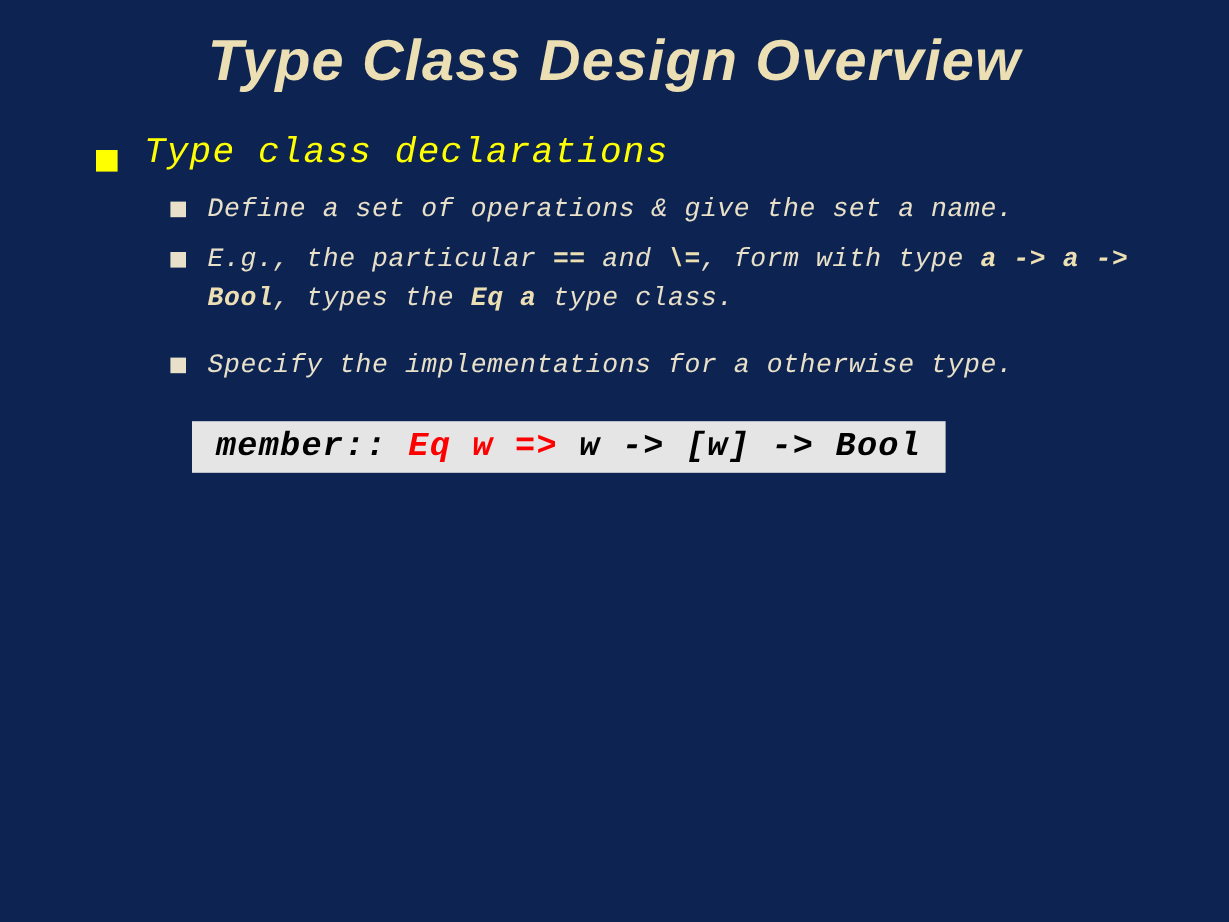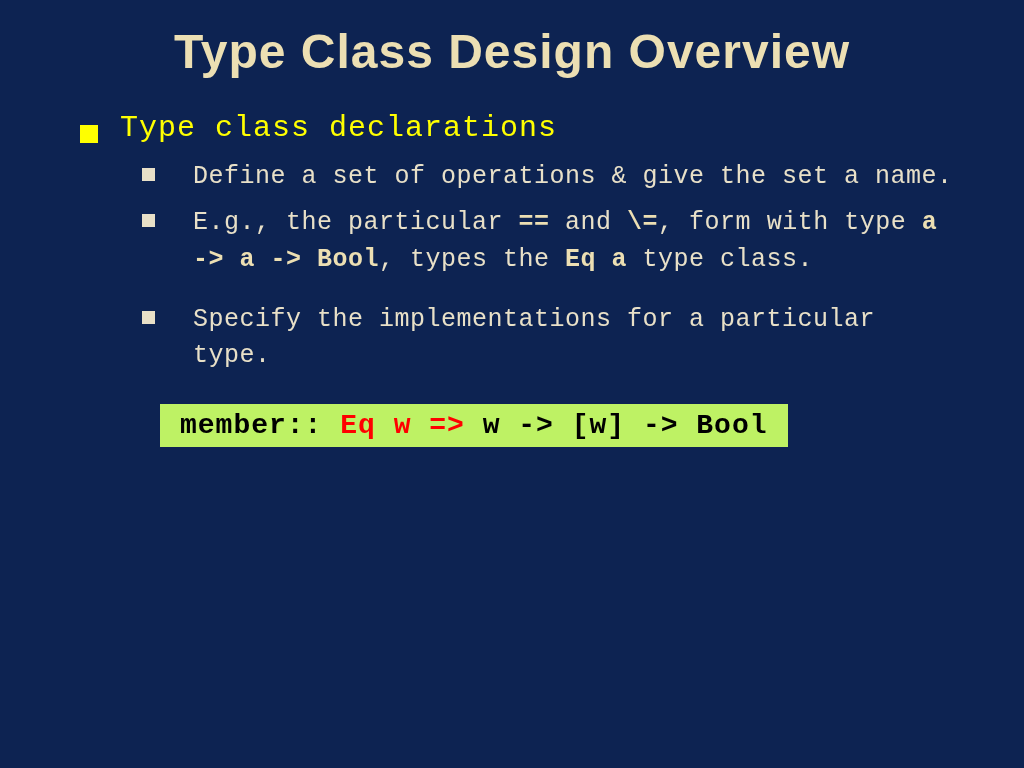--- a/index.html
+++ b/index.html
@@ -7,20 +7,21 @@
     width: 1024px;
     height: 768px;
     background: #0d2352;
     font-family: Georgia, 'Times New Roman', serif;
     overflow: hidden;
   }
   .slide {
     width: 100%;
     height: 100%;
     padding: 24px 60px 20px 60px;
+    font-style: italic;
   }
   .title {
     text-align: center;
     color: #ecdfb3;
     font-family: 'Comic Sans MS', cursive, sans-serif;
     font-size: 48px;
     font-weight: bold;
     letter-spacing: 1px;
     margin-bottom: 32px;
   }
@@ -61,32 +62,31 @@
     height: 13px;
     background: #e8e0c8;
     margin-right: 18px;
     flex-shrink: 0;
     position: relative;
     top: 9px;
   }
   .subtext {
     color: #e8e0c8;
     font-family: 'Courier New', monospace;
-    font-size: 25px;
+    font-size: 22px;
     letter-spacing: 0.5px;
     line-height: 1.45;
-    margin-left: 20px;
   }
   .code-cream {
     color: #ecdfb3;
     font-family: 'Courier New', monospace;
     font-weight: bold;
   }
   .code-box {
-    background: #bef264;
+    background: #e5e5e5;
     color: #000000;
     font-family: 'Courier New', monospace;
     font-size: 28px;
     font-weight: bold;
     padding: 6px 20px;
     margin-left: 100px;
     margin-top: 6px;
     display: inline-block;
     letter-spacing: 1px;
   }
@@ -116,21 +116,21 @@
         </span>
       </div>
     </div>
   </div>
 
   
   <div class="section">
     <div class="subitems">
       <div class="subitem">
         <span class="bullet-sub"></span>
-        <span class="subtext">Specify the implementations for a particular type.</span>
+        <span class="subtext">Specify the implementations for a otherwise type.</span>
       </div>
     </div>
   </div>
 
   
   <div class="section">
   </div>
 
   
   <div class="code-box">

